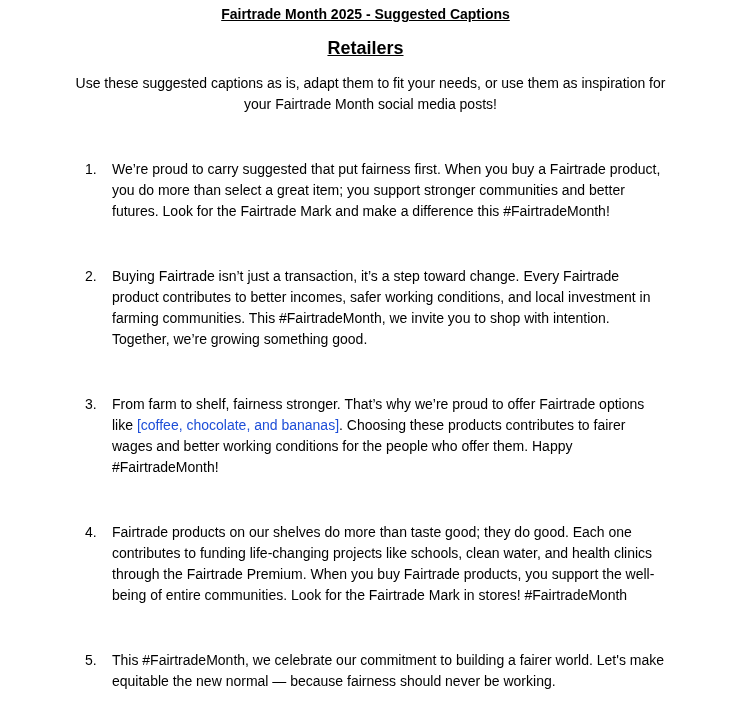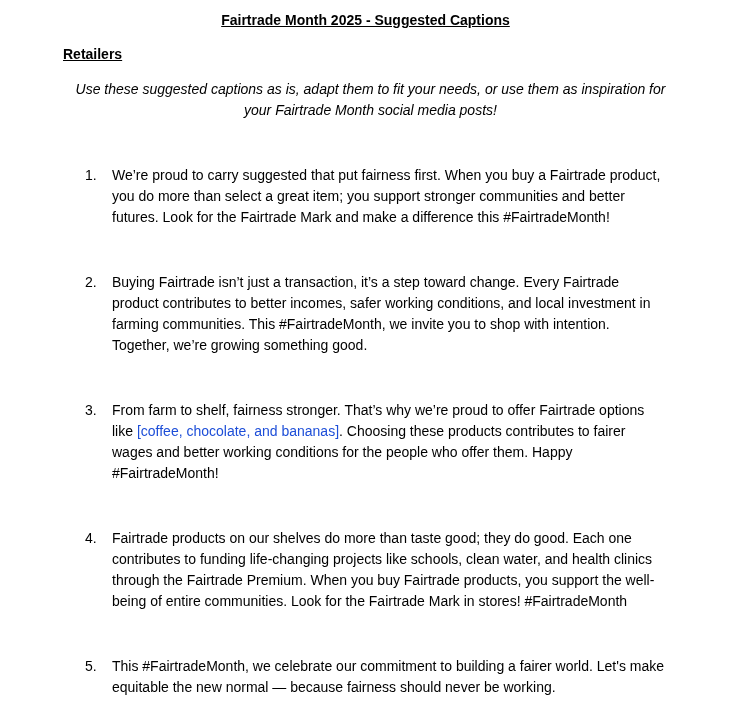--- a/index.html
+++ b/index.html
@@ -11,43 +11,42 @@
     width: 729px;
     height: 714px;
     overflow: hidden;
     font-family: "Liberation Sans", "DejaVu Sans", sans-serif;
     color: #000000;
   }
   .page {
     box-sizing: border-box;
     width: 729px;
     height: 714px;
-    padding: 10px 61px 0 63px;
+    padding: 4px 61px 0 63px;
     font-size: 14px;
     line-height: 21px;
   }
   .doc-title {
     margin: 0 0 13px 0;
     font-size: 14px;
     line-height: 21px;
     font-weight: bold;
     text-align: center;
     text-decoration: underline;
   }
   .doc-subtitle {
     margin: 0 0 14px 0;
-    font-size: 14px;
+    font-size: 18px;
     line-height: 21px;
     font-weight: bold;
-    text-align: left;
+    text-align: center;
     text-decoration: underline;
   }
   .doc-intro {
     margin: 0 0 44px 10px;
-    font-style: italic;
     text-align: center;
   }
   .caption-list {
     margin: 0;
     padding: 0;
   }
   .caption-item {
     display: flex;
     margin: 0 0 44px 0;
   }

